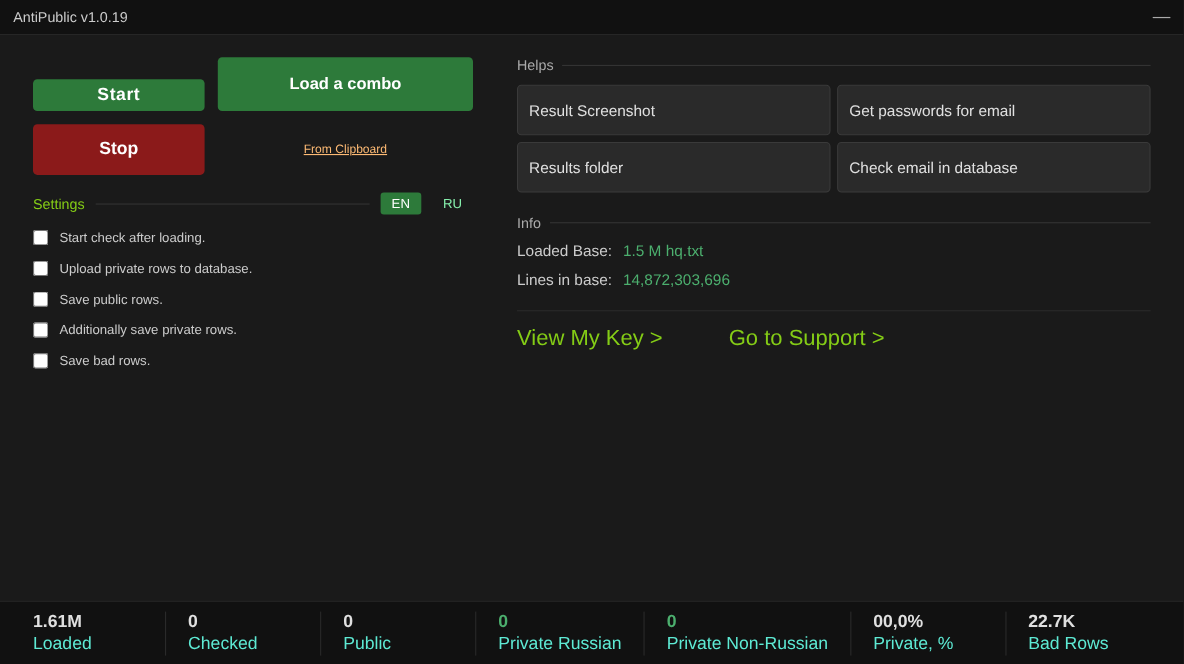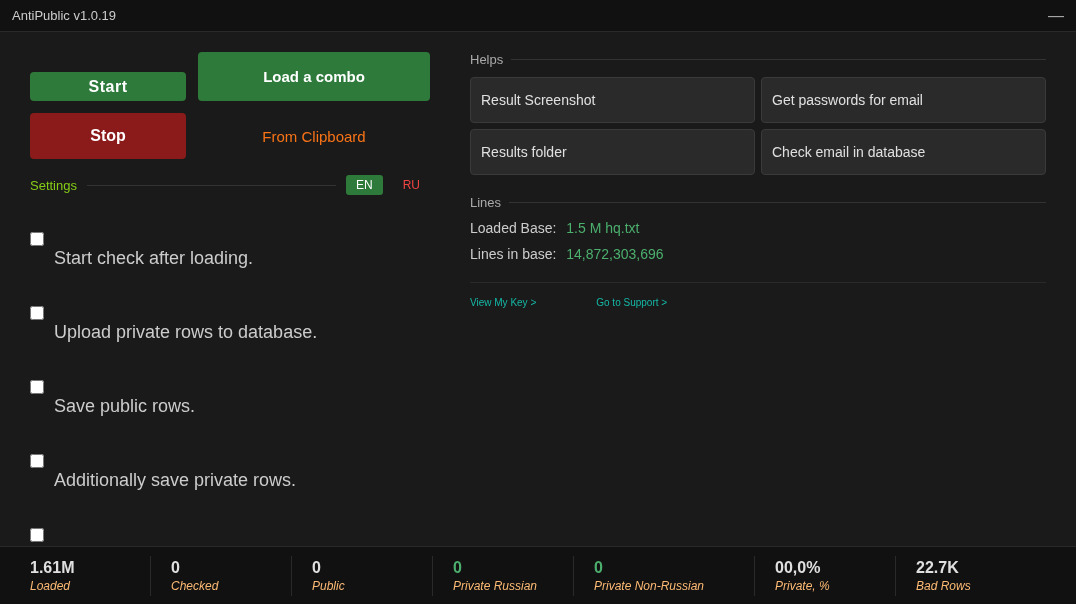--- a/index.html
+++ b/index.html
@@ -89,26 +89,27 @@
       border-radius: 4px;
       padding: 14px 30px;
       font-size: 16px;
       font-weight: 600;
       cursor: pointer;
       flex: 1;
     }
 
     .btn-clipboard {
       background: transparent;
-      color: #f97316;
+      color: #fdba74;
       border: none;
       padding: 14px 20px;
-      font-size: 15px;
+      font-size: 11px;
       cursor: pointer;
       flex: 2;
+      text-decoration: underline;
     }
 
     .settings-row {
       display: flex;
       align-items: center;
       margin: 16px 0 14px 0;
       gap: 10px;
     }
 
     .settings-label {
@@ -131,21 +132,21 @@
       border: none;
     }
 
     .lang-btn.active {
       background: #2d7a3a;
       color: white;
     }
 
     .lang-btn.inactive {
       background: transparent;
-      color: #ef4444;
+      color: #86efac;
     }
 
     .checkbox-list {
       display: flex;
       flex-direction: column;
       gap: 14px;
       margin-top: 4px;
     }
 
     .checkbox-item {
@@ -156,24 +157,23 @@
     }
 
     .checkbox-item input[type="checkbox"] {
       width: 14px;
       height: 14px;
       accent-color: #2d7a3a;
       cursor: pointer;
     }
 
     .checkbox-item label {
-      font-size: 18px;
+      font-size: 12px;
       color: #ccc;
       cursor: pointer;
-      margin-top: 39px;
     }
 
     
     .right-panel {
       flex: 1;
     }
 
     .section-header {
       font-size: 13px;
       color: #aaa;
@@ -229,23 +229,23 @@
     }
 
     .links-row {
       display: flex;
       gap: 60px;
       margin-top: 10px;
     }
 
     .link-btn {
       background: transparent;
-      color: #14b8a6;
-      border: none;
-      font-size: 10px;
+      color: #84cc16;
+      border: none;
+      font-size: 20px;
       cursor: pointer;
       padding: 0;
     }
 
     
     .statusbar {
       position: absolute;
       bottom: 0;
       left: 0;
       right: 0;
@@ -269,24 +269,23 @@
       font-size: 16px;
       font-weight: 600;
       color: #e0e0e0;
     }
 
     .stat-value.green {
       color: #4caf6e;
     }
 
     .stat-label {
-      font-size: 12px;
-      color: #fdba74;
+      font-size: 16px;
+      color: #5eead4;
       margin-top: 2px;
-      font-style: italic;
     }
 
     .stat-divider {
       width: 1px;
       height: 40px;
       background: #2a2a2a;
       margin: 0 20px;
     }
   </style>
 </head>
@@ -353,21 +352,21 @@
 
     <div class="helps-grid">
       <button class="help-btn">Result Screenshot</button>
       <button class="help-btn">Get passwords for email</button>
       <button class="help-btn">Results folder</button>
       <button class="help-btn">Check email in database</button>
     </div>
 
     <div class="info-section">
       <div class="section-header">
-        <span>Lines</span>
+        <span>Info</span>
       </div>
 
       <div class="info-row">
         <span>Loaded Base:</span>
         <span class="info-value" style="margin-left:6px;">1.5 M hq.txt</span>
       </div>
 
       <div class="info-row">
         <span>Lines in base:</span>
         <span class="info-value" style="margin-left:6px;">14,872,303,696</span>

